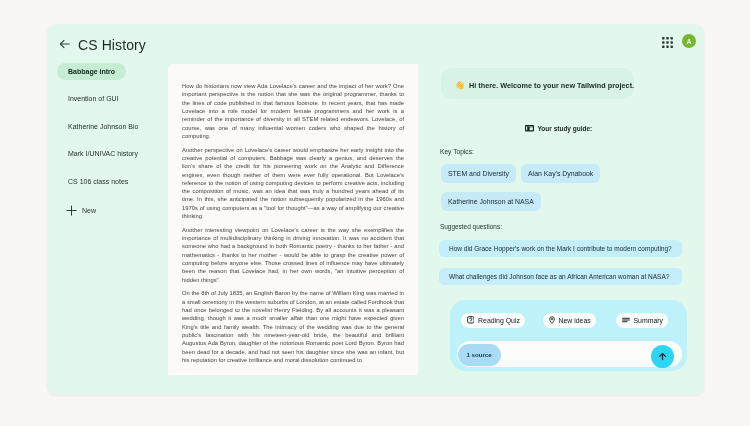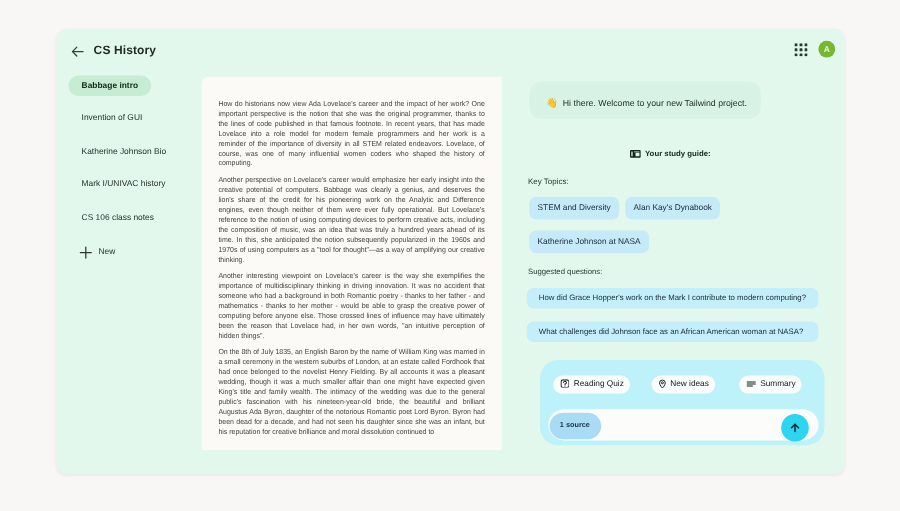--- a/index.html
+++ b/index.html
@@ -7,21 +7,21 @@
   body{width:750px;height:426px;overflow:hidden;background:#f8f7f6;
        font-family:"Liberation Sans",sans-serif;-webkit-font-smoothing:antialiased;}
 
   .app{position:absolute;left:47px;top:24px;width:657px;height:371px;
        background:#e3f8ec;border-radius:9px;overflow:hidden;
        box-shadow:0 1px 3px rgba(0,0,0,.06);}
 
   
   .hdr{position:absolute;left:0;top:0;width:100%;height:40px;}
   .back-btn{position:absolute;left:12px;top:12px;width:12px;height:12px;}
-  .hdr-title{position:absolute;left:31px;top:13px;font-size:10px;font-weight:bold;color:#1d2a22;letter-spacing:.1px;}
+  .hdr-title{position:absolute;left:31px;top:13px;font-size:14px;font-weight:normal;color:#1d2a22;letter-spacing:.1px;}
   .apps-btn{position:absolute;left:615px;top:10px;width:11px;height:11px;}
   .avatar{position:absolute;left:635px;top:10px;width:14px;height:14px;border-radius:50%;
           background:#76b632;color:#e9f7d6;font-size:7px;display:flex;align-items:center;justify-content:center;font-weight:bold;}
 
   
   .sidebar{position:absolute;left:0;top:0;width:120px;bottom:0;}
   .nav-item{position:absolute;left:10px;height:17px;display:flex;align-items:center;
             padding:0 11px;font-size:7px;color:#1c2b22;border-radius:9px;white-space:nowrap;}
   .nav-item.sel{background:#c6ecd3;font-weight:bold;color:#12291b;}
   .new-item{position:absolute;left:19px;display:flex;align-items:center;gap:5px;font-size:7px;color:#1f2e25;}
@@ -31,21 +31,21 @@
        border-radius:6px 0 0 0;overflow:hidden;}
   .doc-inner{position:absolute;left:0;top:0;width:693.75px;
              transform:translate(14px,18px) scale(0.32,0.33333);transform-origin:0 0;}
   .doc p{margin:0 0 16.5px 0;font-size:18.2px;line-height:24.9px;color:#434341;text-align:justify;}
 
   
   .chat{position:absolute;left:371px;top:0;right:0;bottom:0;}
   .bubble{position:absolute;left:23px;top:44px;width:193px;background:#d8f3e5;border-radius:10px;
           height:31px;display:flex;align-items:center;gap:4px;padding:0 14px;}
   .bubble .b-emoji{font-size:8px;line-height:1;position:relative;top:2px;}
-  .bubble .b-text{font-size:7.3px;color:#1b2b21;white-space:nowrap;position:relative;top:2px;}
+  .bubble .b-text{font-size:7.3px;color:#1b2b21;white-space:nowrap;position:relative;top:2px;font-weight:bold;}
   .guide-title{position:absolute;left:107px;top:100.5px;display:flex;align-items:center;
                gap:3.5px;font-size:6.5px;font-weight:bold;color:#16261c;}
   .guide-title .gicon{display:flex;align-items:center;margin-top:0.5px;}
   .key-topics{position:absolute;left:22px;top:123.5px;font-size:6.65px;color:#23362b;}
   .chip{position:absolute;height:18.5px;display:flex;align-items:center;padding:0 7px;
         background:#c6eaf7;border-radius:6px;font-size:6.9px;color:#15283a;white-space:nowrap;}
   .sugg-title{position:absolute;left:22px;font-size:6.45px;color:#23362b;}
   .qcard{position:absolute;left:21px;width:243px;height:16.5px;display:flex;align-items:center;
          padding:0 10px;background:#c3eefa;border-radius:5.5px;font-size:6.5px;color:#15283a;white-space:nowrap;}
 

